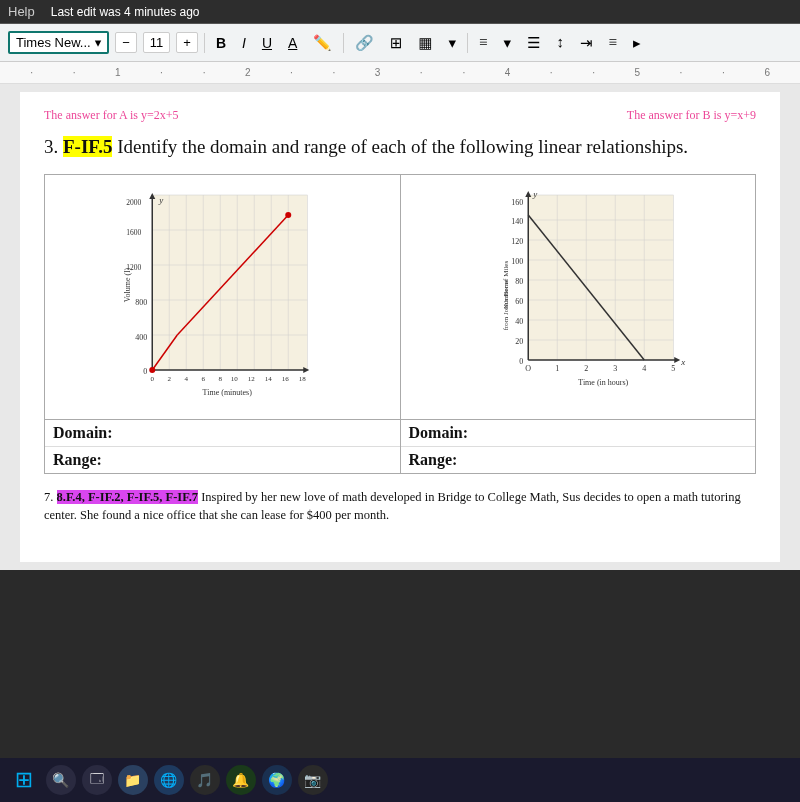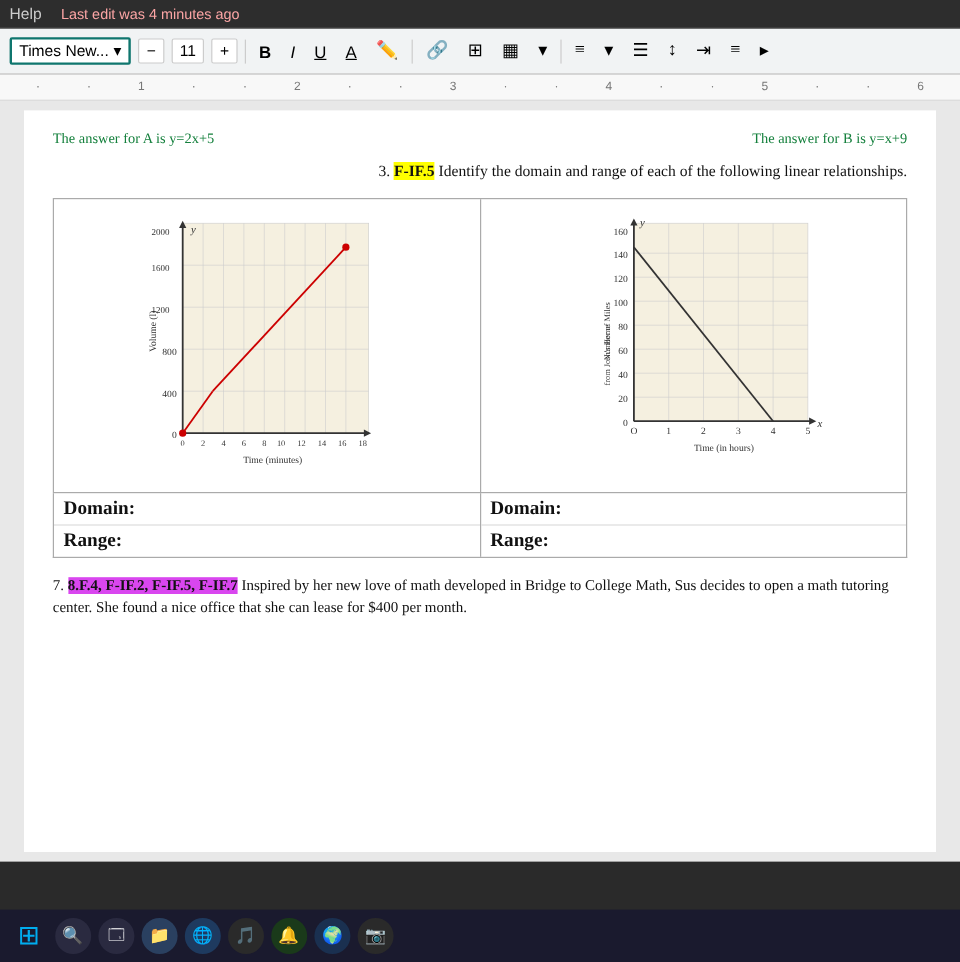--- a/index.html
+++ b/index.html
@@ -8,21 +8,21 @@
       height: 802px;
       background: #2a2a2a;
       font-family: 'Times New Roman', serif;
       overflow: hidden;
       position: relative;
     }
 
     
     .editor-wrapper {
       width: 800px;
-      height: 718px;
+      height: 570px;
       background: #3c3c3c;
       display: flex;
       flex-direction: column;
     }
 
     .menu-bar {
       background: #2d2d2d;
       color: #ccc;
       font-size: 13px;
       padding: 4px 8px;
@@ -31,21 +31,21 @@
       gap: 16px;
       border-bottom: 1px solid #555;
     }
 
     .menu-bar span {
       cursor: pointer;
       font-family: Arial, sans-serif;
     }
 
     .last-edit {
-      color: #fca5a5;
+      color: #ffffff;
       font-size: 12px;
       font-family: Arial, sans-serif;
     }
 
     .toolbar {
       background: #f1f3f4;
       border-bottom: 1px solid #ccc;
       padding: 4px 8px;
       display: flex;
       align-items: center;
@@ -137,32 +137,31 @@
       background: white;
       width: 760px;
       padding: 16px 24px;
       font-family: 'Times New Roman', serif;
       font-size: 13px;
       color: #111;
       overflow: hidden;
     }
 
     .prev-answer {
-      color: #15803d;
+      color: #ec4899;
       font-size: 12px;
       margin-bottom: 8px;
       display: flex;
       justify-content: space-between;
     }
 
     .question-header {
       margin: 10px 0 12px 0;
-      font-size: 13px;
+      font-size: 19px;
       line-height: 1.5;
-      text-align: right;
     }
 
     .highlight-yellow {
       background: #ffff00;
       font-weight: bold;
     }
 
     
     .graphs-container {
       display: flex;

